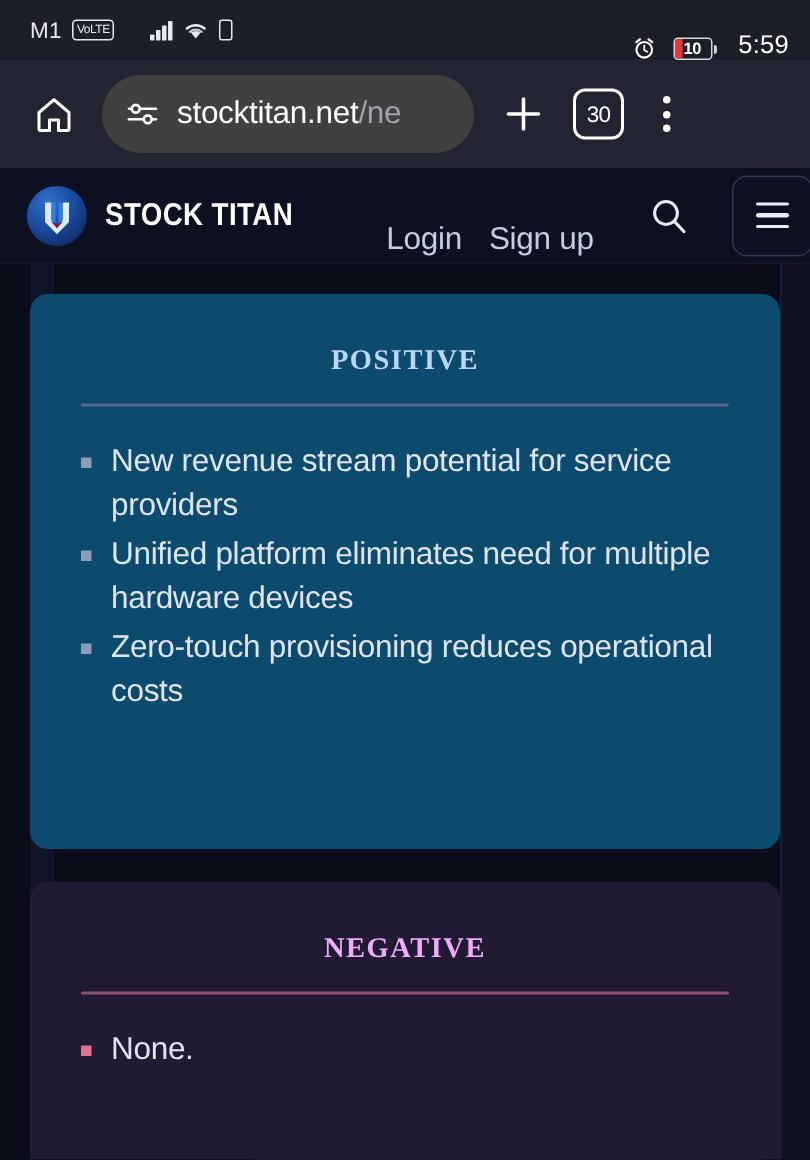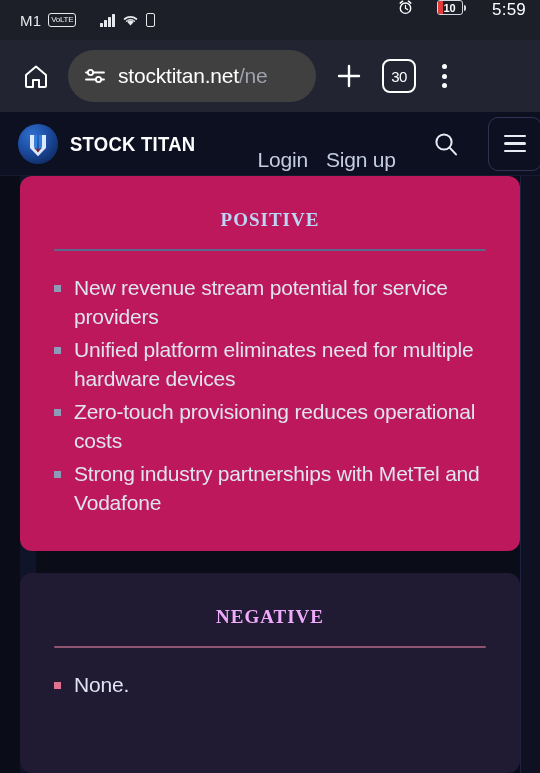--- a/index.html
+++ b/index.html
@@ -35,21 +35,21 @@
   .signal i{ display:block; width:2.6px; background:#e8e9ee; border-radius:.5px; }
   .signal i:nth-child(1){ height:4px; }
   .signal i:nth-child(2){ height:7px; }
   .signal i:nth-child(3){ height:10px; }
   .signal i:nth-child(4){ height:13px; }
   .wifi-ic{ width:17px; height:14px; position:relative; }
   .sim-ic{ width:9px; height:14px; border:1.6px solid #e8e9ee; border-radius:2px; }
 
   .sb-right{
     position:absolute; right:14px; top:0; height:100%;
-    display:flex; align-items:flex-start; gap:24px;
+    display:flex; align-items:flex-end; gap:12px;
   }
   .alarm-ic{ width:15px; height:15px; position:relative; }
   .batt{
     display:flex; align-items:center;
   }
   .batt-body{
     border:1.7px solid #d6d8e0;
     border-radius:3px;
     height:15px; min-width:26px;
     display:flex; align-items:center;
@@ -171,22 +171,22 @@
   .side-strip{
     position:absolute; left:20px; top:0; bottom:0; width:16px;
     background:#101428;
   }
 
   .card{
     border-radius:12px;
     padding:26px 28px 30px 28px;
   }
   .card-positive{
-    background:#be185d;
-    margin-top:0;
+    background:#0c4a6e;
+    margin-top:20px;
     min-height:370px;
   }
   .card-negative{
     background:#211a33;
     margin-top:22px;
     min-height:200px;
   }
   .card-title{
     text-align:center;
     font-family:"Liberation Serif", serif;
@@ -342,21 +342,20 @@
 
   <div class="content-col">
 
     <div class="card card-positive">
       <div class="card-title pos">Positive</div>
       <div class="divider pos"></div>
       <ul class="bullets pos">
         <li>New revenue stream potential for service providers</li>
         <li>Unified platform eliminates need for multiple hardware devices</li>
         <li>Zero-touch provisioning reduces operational costs</li>
-        <li>Strong industry partnerships with MetTel and Vodafone</li>
       </ul>
     </div>
 
     <div class="card card-negative">
       <div class="card-title neg">Negative</div>
       <div class="divider neg"></div>
       <ul class="bullets neg">
         <li>None.</li>
       </ul>
     </div>

